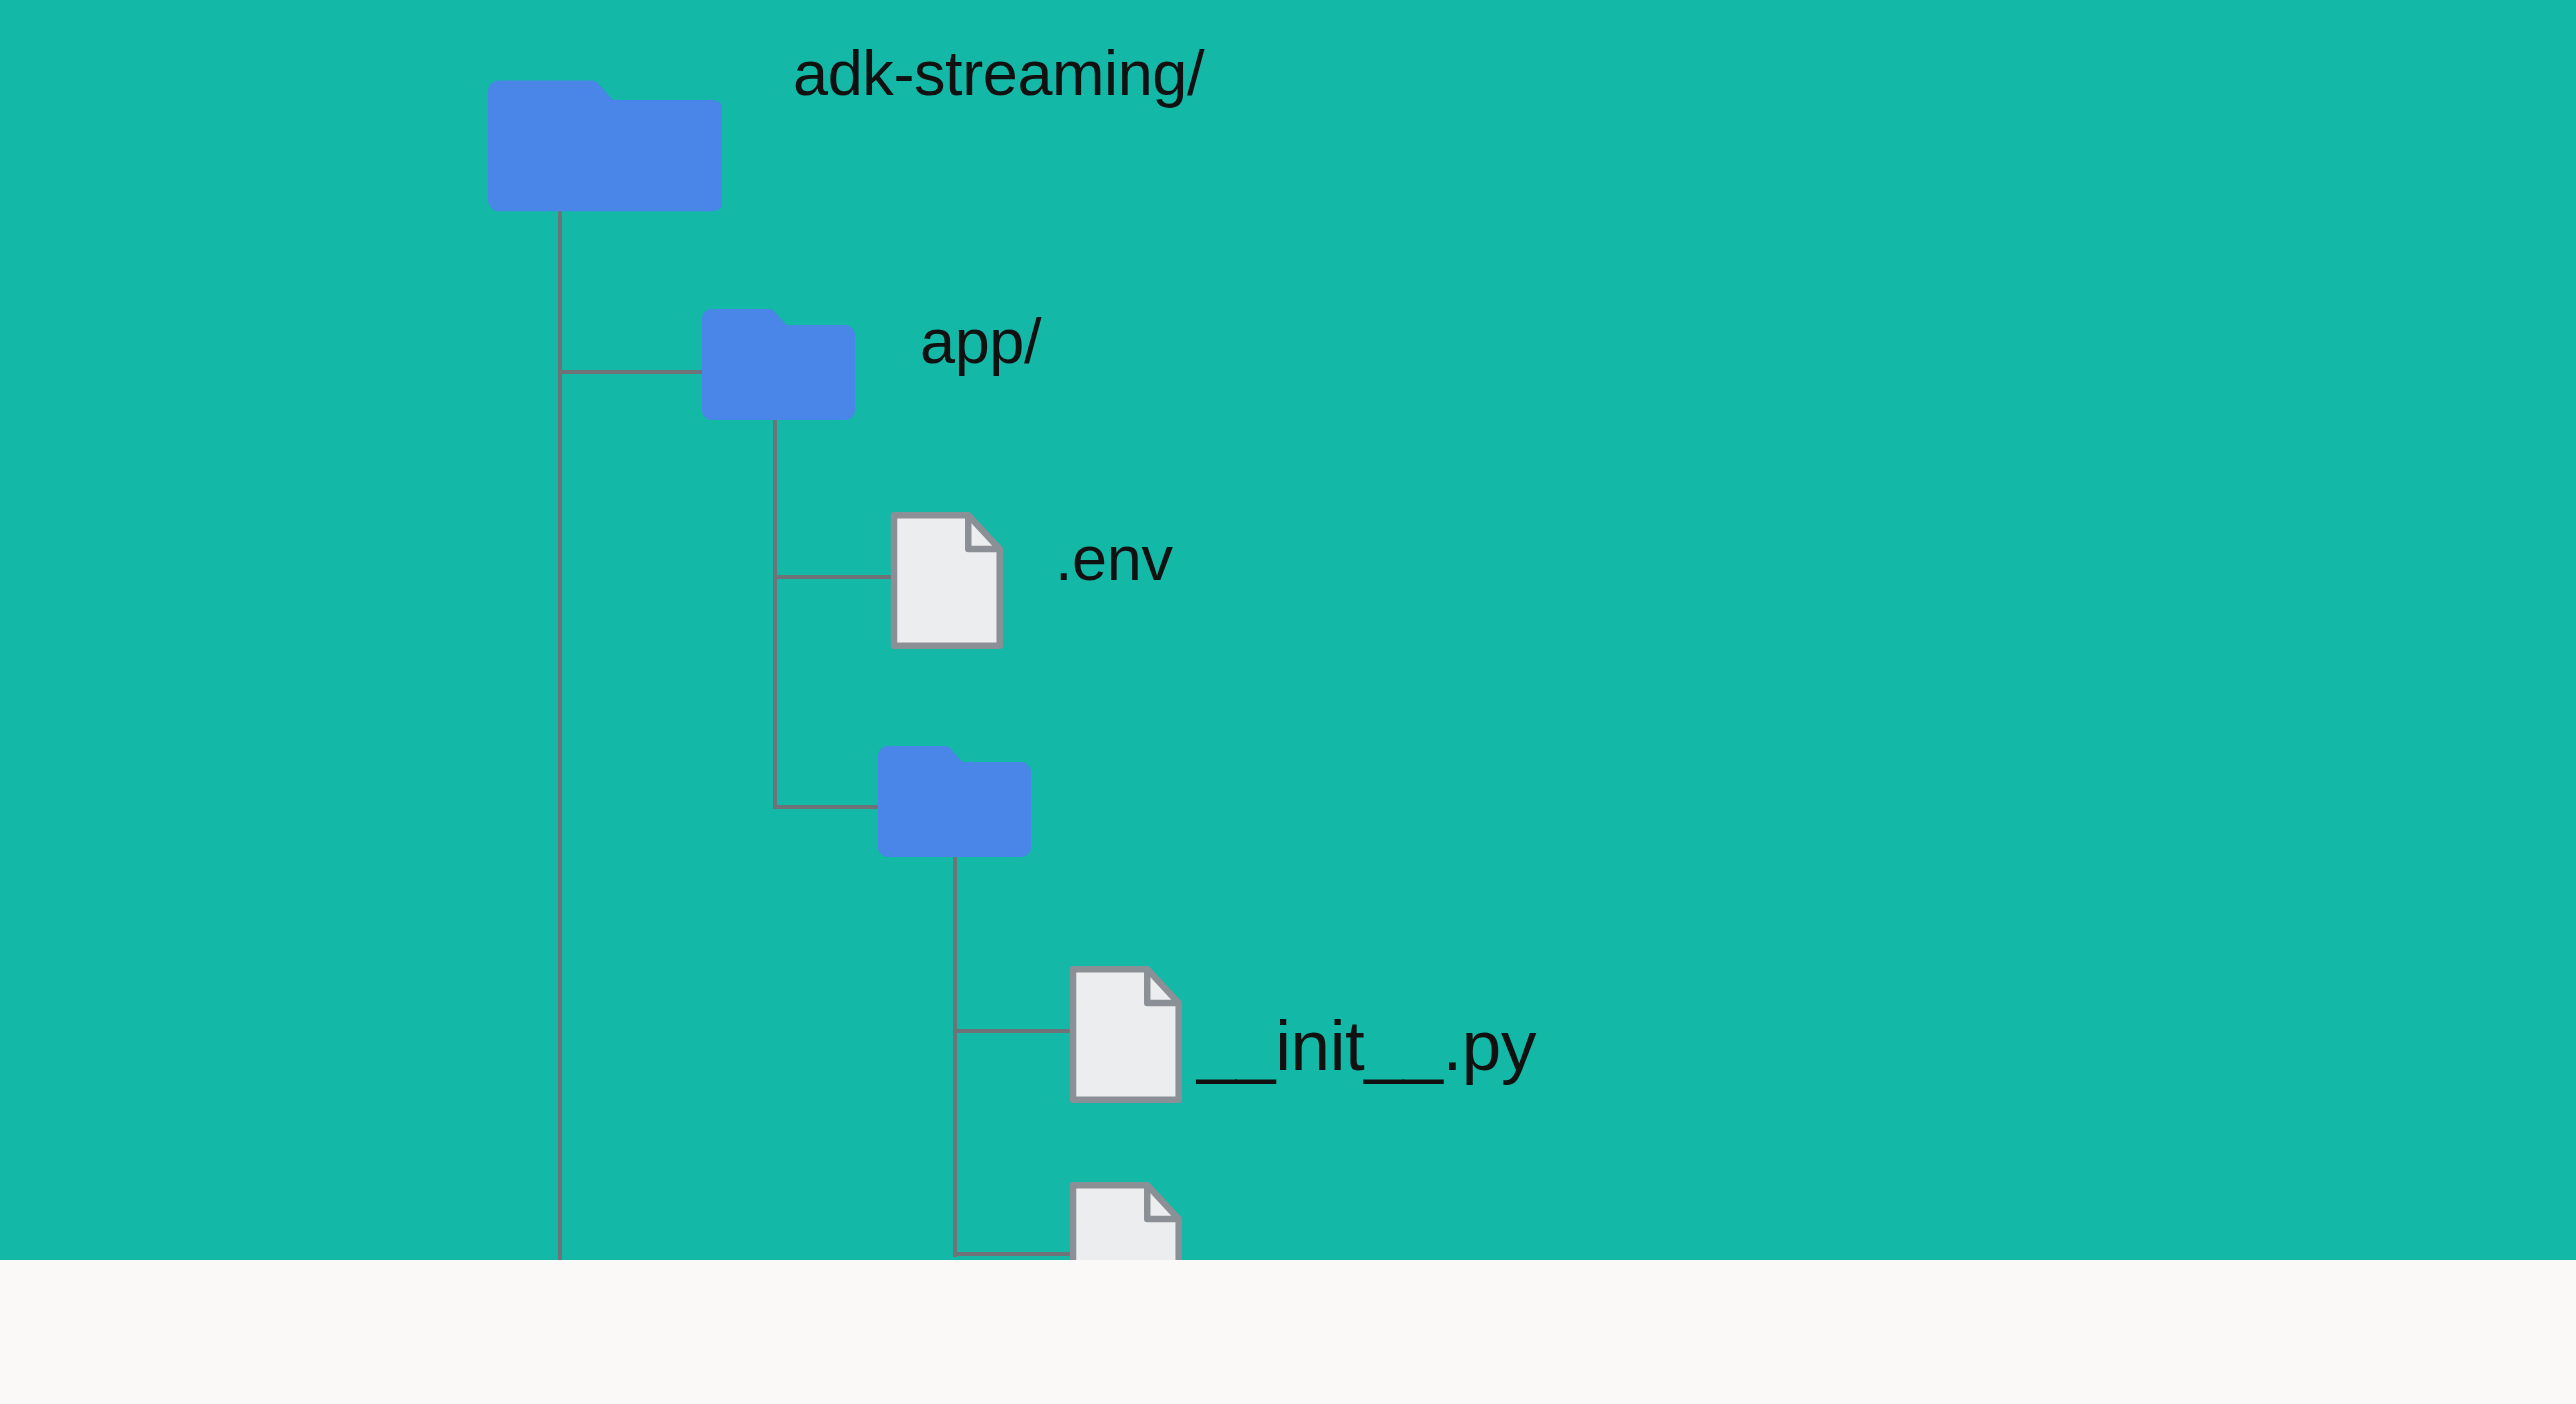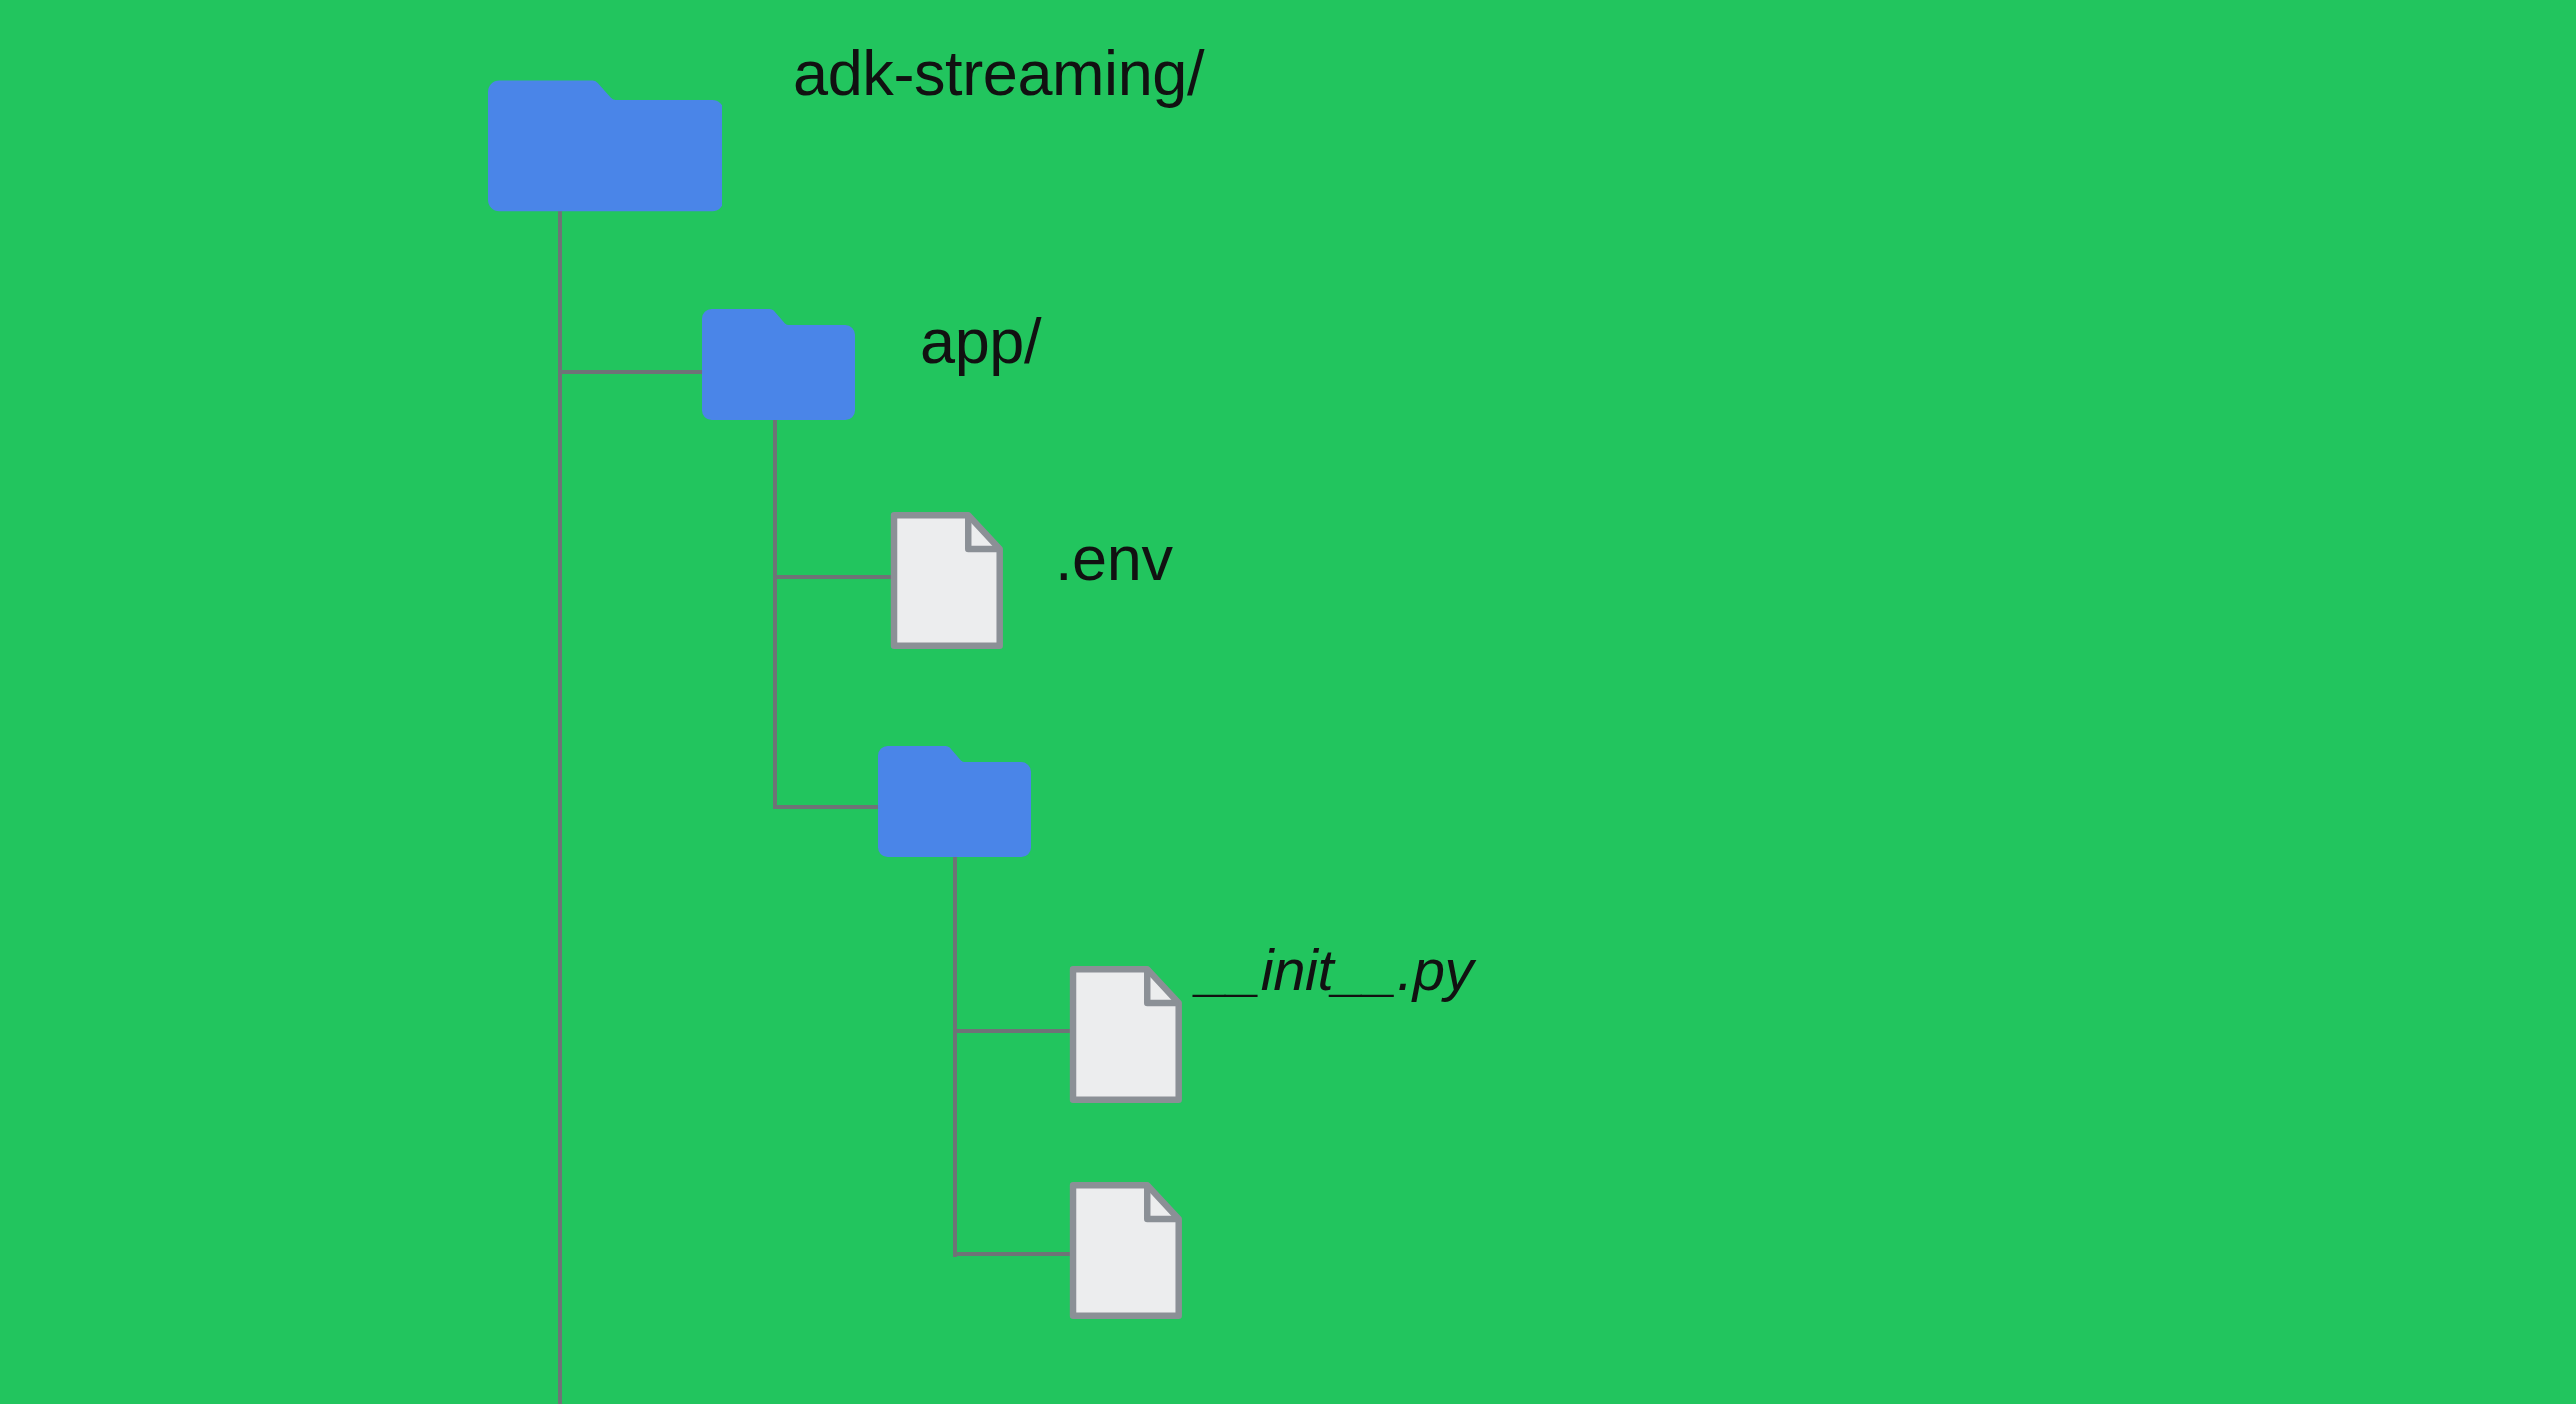--- a/index.html
+++ b/index.html
@@ -4,22 +4,22 @@
 <title>Directory Tree</title>
 <style>
   html, body {
     margin: 0;
     padding: 0;
     background: #faf9f7;
   }
   #canvas {
     position: relative;
     width: 2576px;
-    height: 1404px;
-    background: #22c55e;
+    height: 1260px;
+    background: #14b8a6;
     overflow: hidden;
     font-family: "Liberation Sans", sans-serif;
   }
 
   
   .v-line {
     position: absolute;
     width: 4px;
     background: #6f7377;
   }
@@ -48,21 +48,21 @@
     font-family: "Liberation Sans", sans-serif;
     font-weight: 400;
     white-space: nowrap;
     letter-spacing: -0.4px;
     line-height: 1;
   }
   .label-root        { left: 793px;  top: 42px;   font-size: 63px; }
   .label-app         { left: 920px; top: 310px;  font-size: 63px; }
   .label-env         { left: 1055px; top: 527px;  font-size: 63px; }
   .label-gsa         { left: 1065px; top: 745px;  font-size: 63px; }
-  .label-init        { left: 1197px; top: 941px; font-size: 58px; font-style: italic; }
+  .label-init        { left: 1197px; top: 1010px; font-size: 71px; }
   .label-agentpy     { left: 1197px; top: 1180px; font-size: 63px; }
 </style>
 </head>
 <body>
 
 <div id="canvas">
 
   <div class="v-line" style="left:558px; top:208px; height:1197px;"></div>
 
   <div class="h-line" style="left:558px; top:370px; width:149px;"></div>

